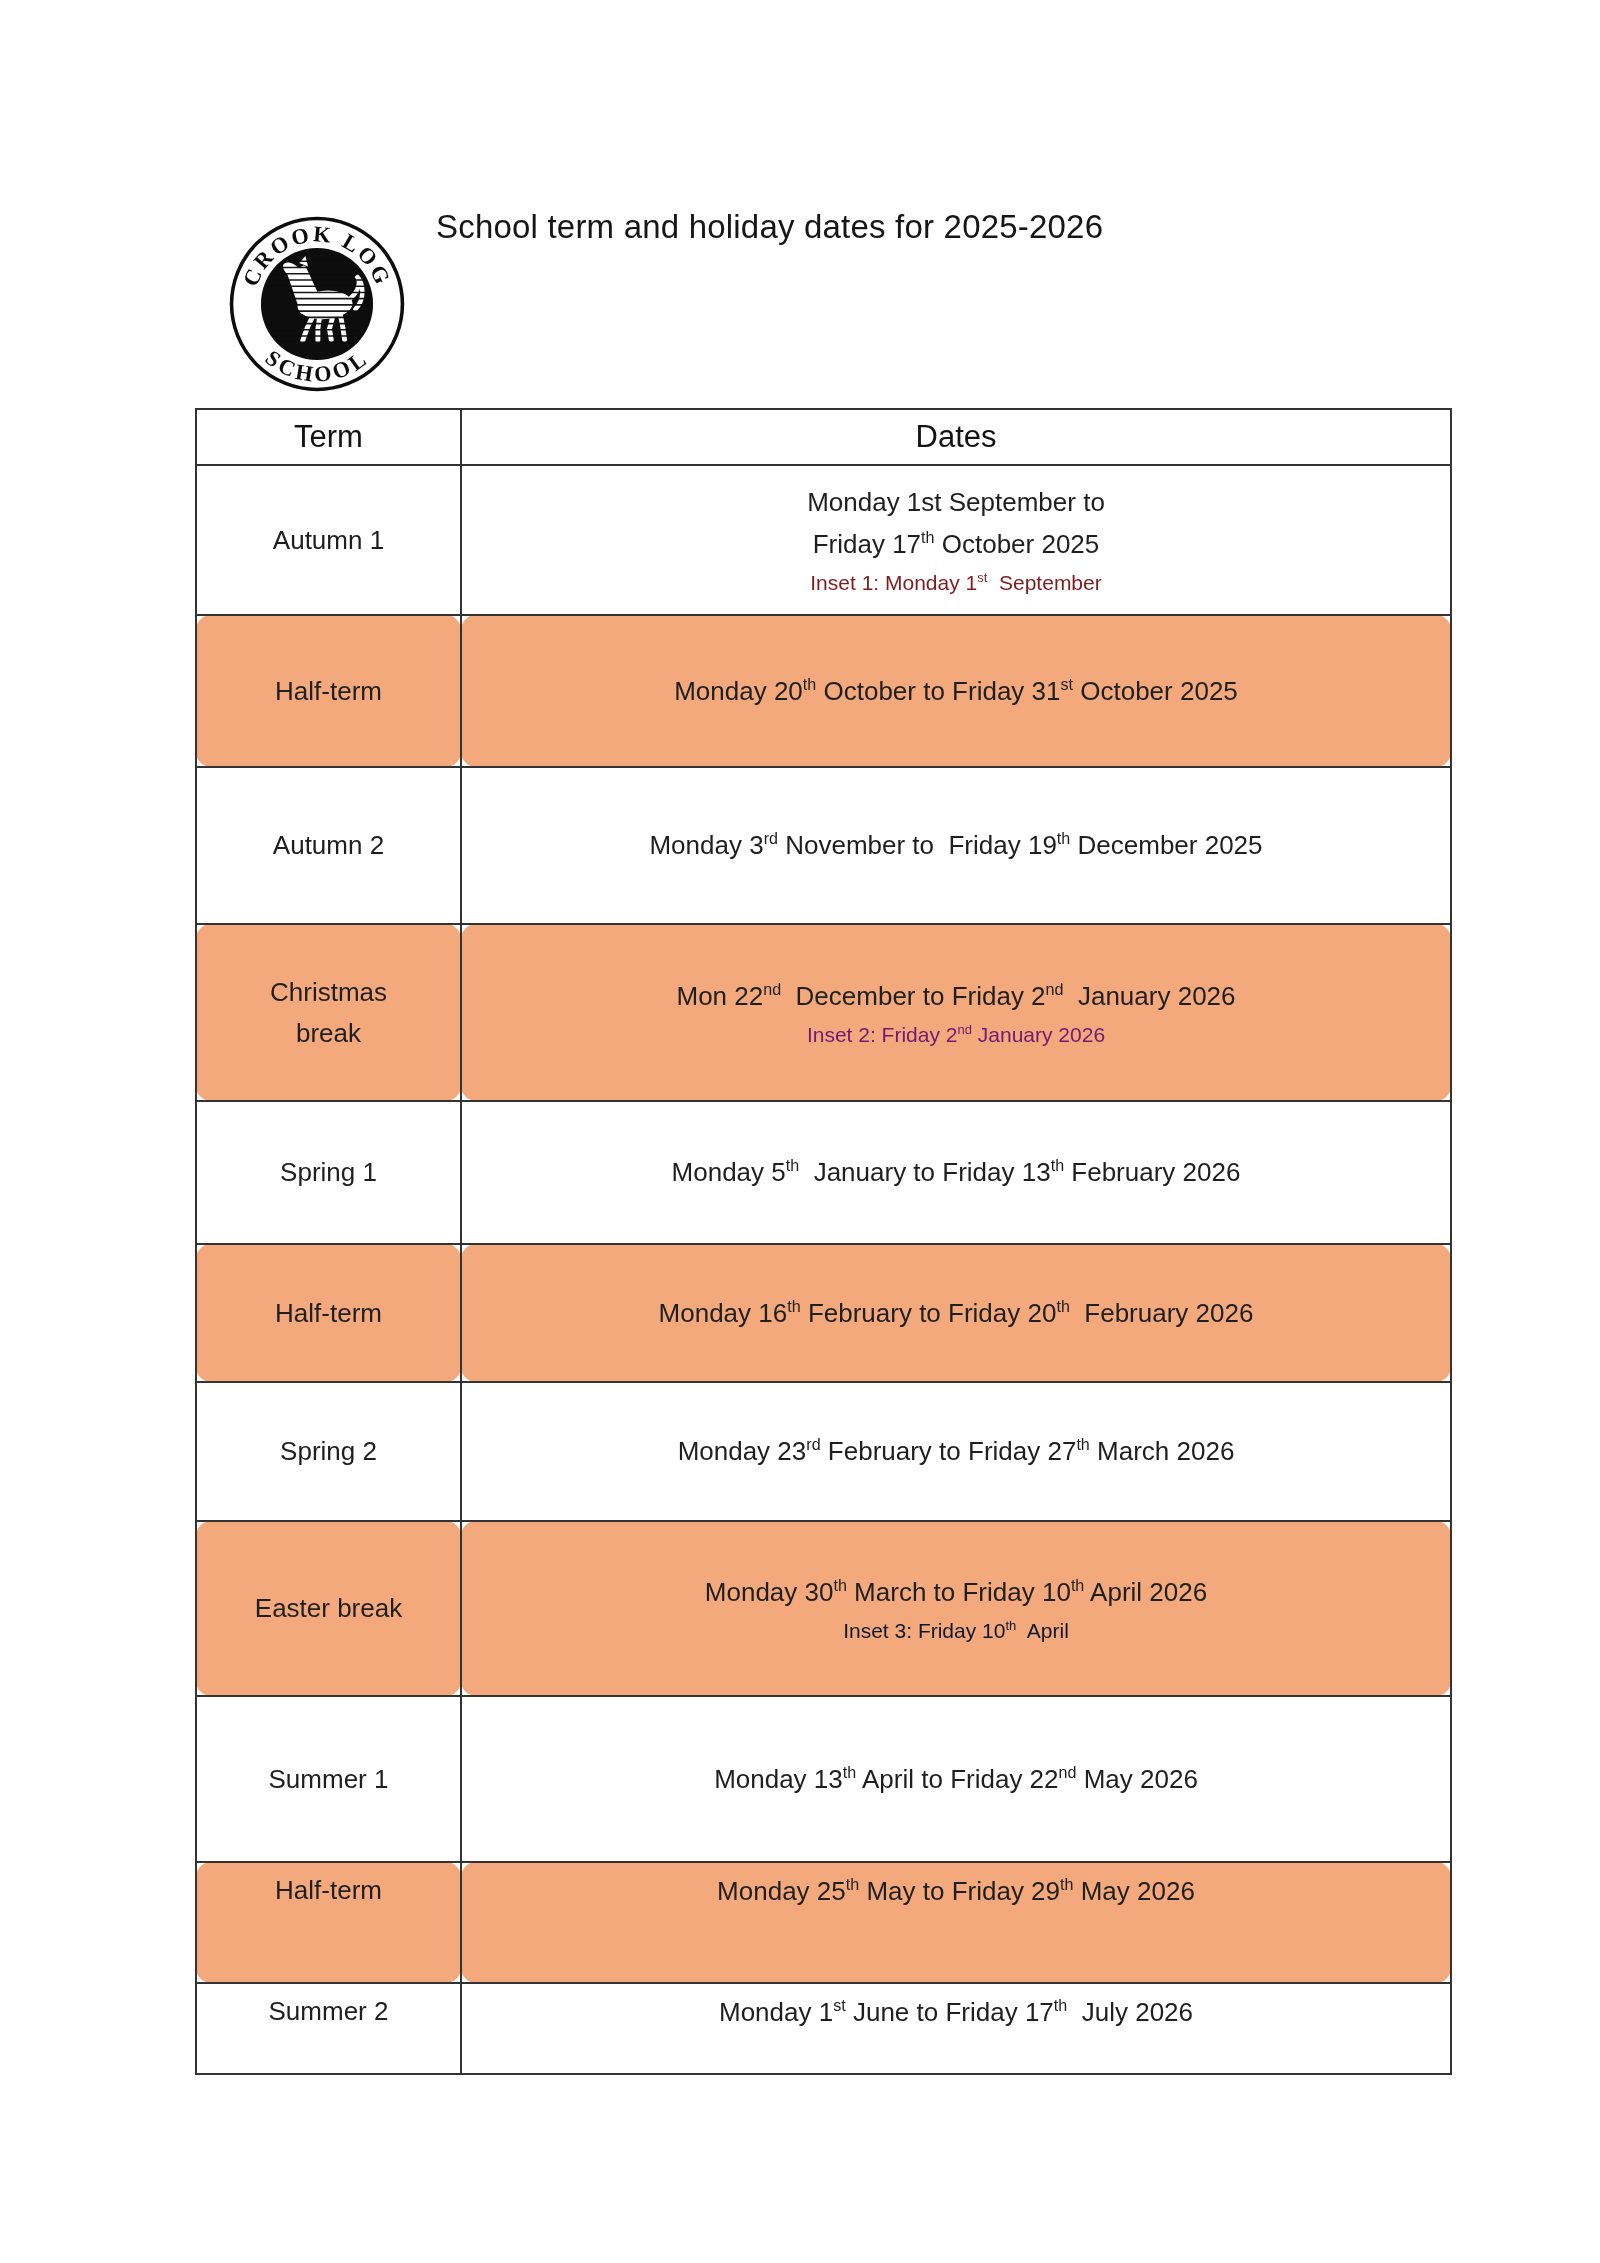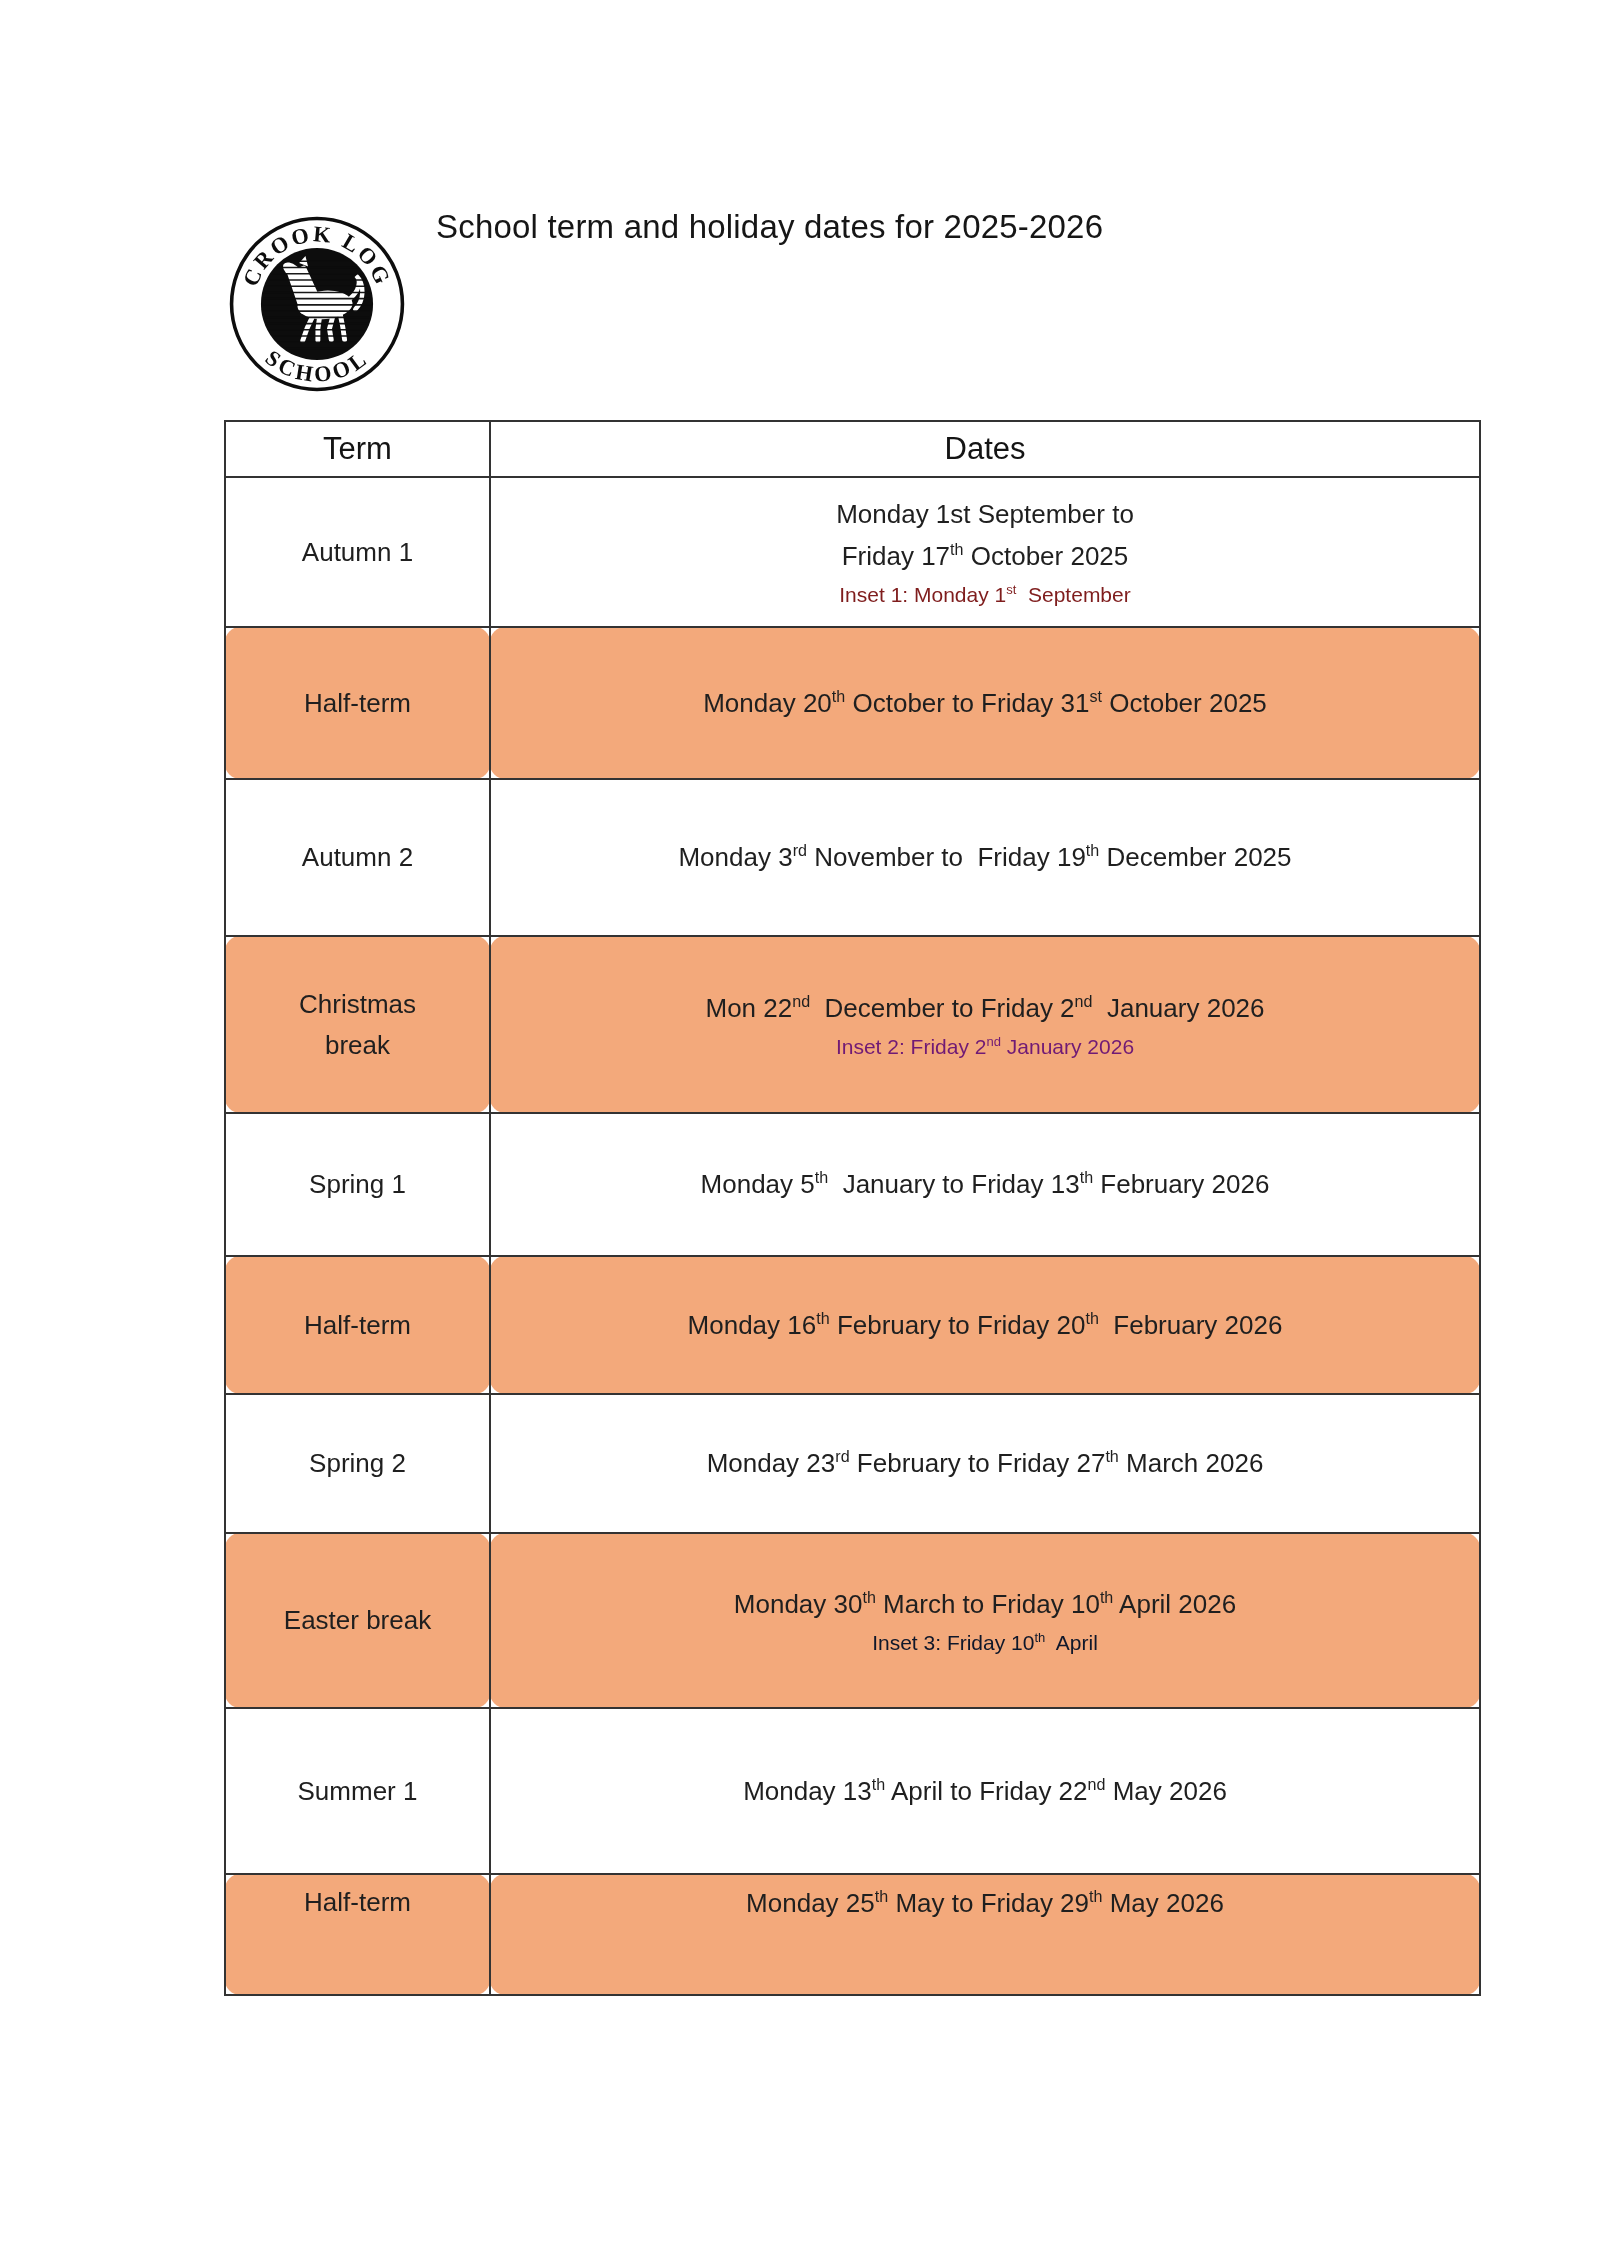--- a/index.html
+++ b/index.html
@@ -19,25 +19,24 @@
     color:#161616;
     white-space:nowrap;
   }
   .logo{
     position:absolute;
     left:228px;top:213px;
     width:178px;height:182px;
   }
   .doc-table{
     position:absolute;
-    left:195px;top:420px;
+    left:195px;top:408px;
     width:1255px;
     border-collapse:collapse;
     table-layout:fixed;
-    margin-left:29px;
   }
   .doc-table th,.doc-table td{
     border:2px solid #333333;
     text-align:center;
     vertical-align:middle;
     padding:0 10px;
     background:#ffffff;
   }
   .doc-table th{
     height:54px;
@@ -203,14 +202,22 @@
         </td>
       </tr>
       <tr class="hl top" style="height: 121px;">
         <td>
           <div class="term-line">Half-term</div>
         </td>
         <td>
           <div class="date-line"><span>Monday 25</span><sup>th</sup><span> May to Friday 29</span><sup>th</sup><span> May 2026</span></div>
         </td>
       </tr>
+      <tr class="top" style="height: 91px;">
+        <td>
+          <div class="term-line">Summer 2</div>
+        </td>
+        <td>
+          <div class="date-line"><span>Monday 1</span><sup>st</sup><span> June to Friday 17</span><sup>th</sup><span>  July 2026</span></div>
+        </td>
+      </tr>
     </tbody>
 </table>
 
 </body></html>

